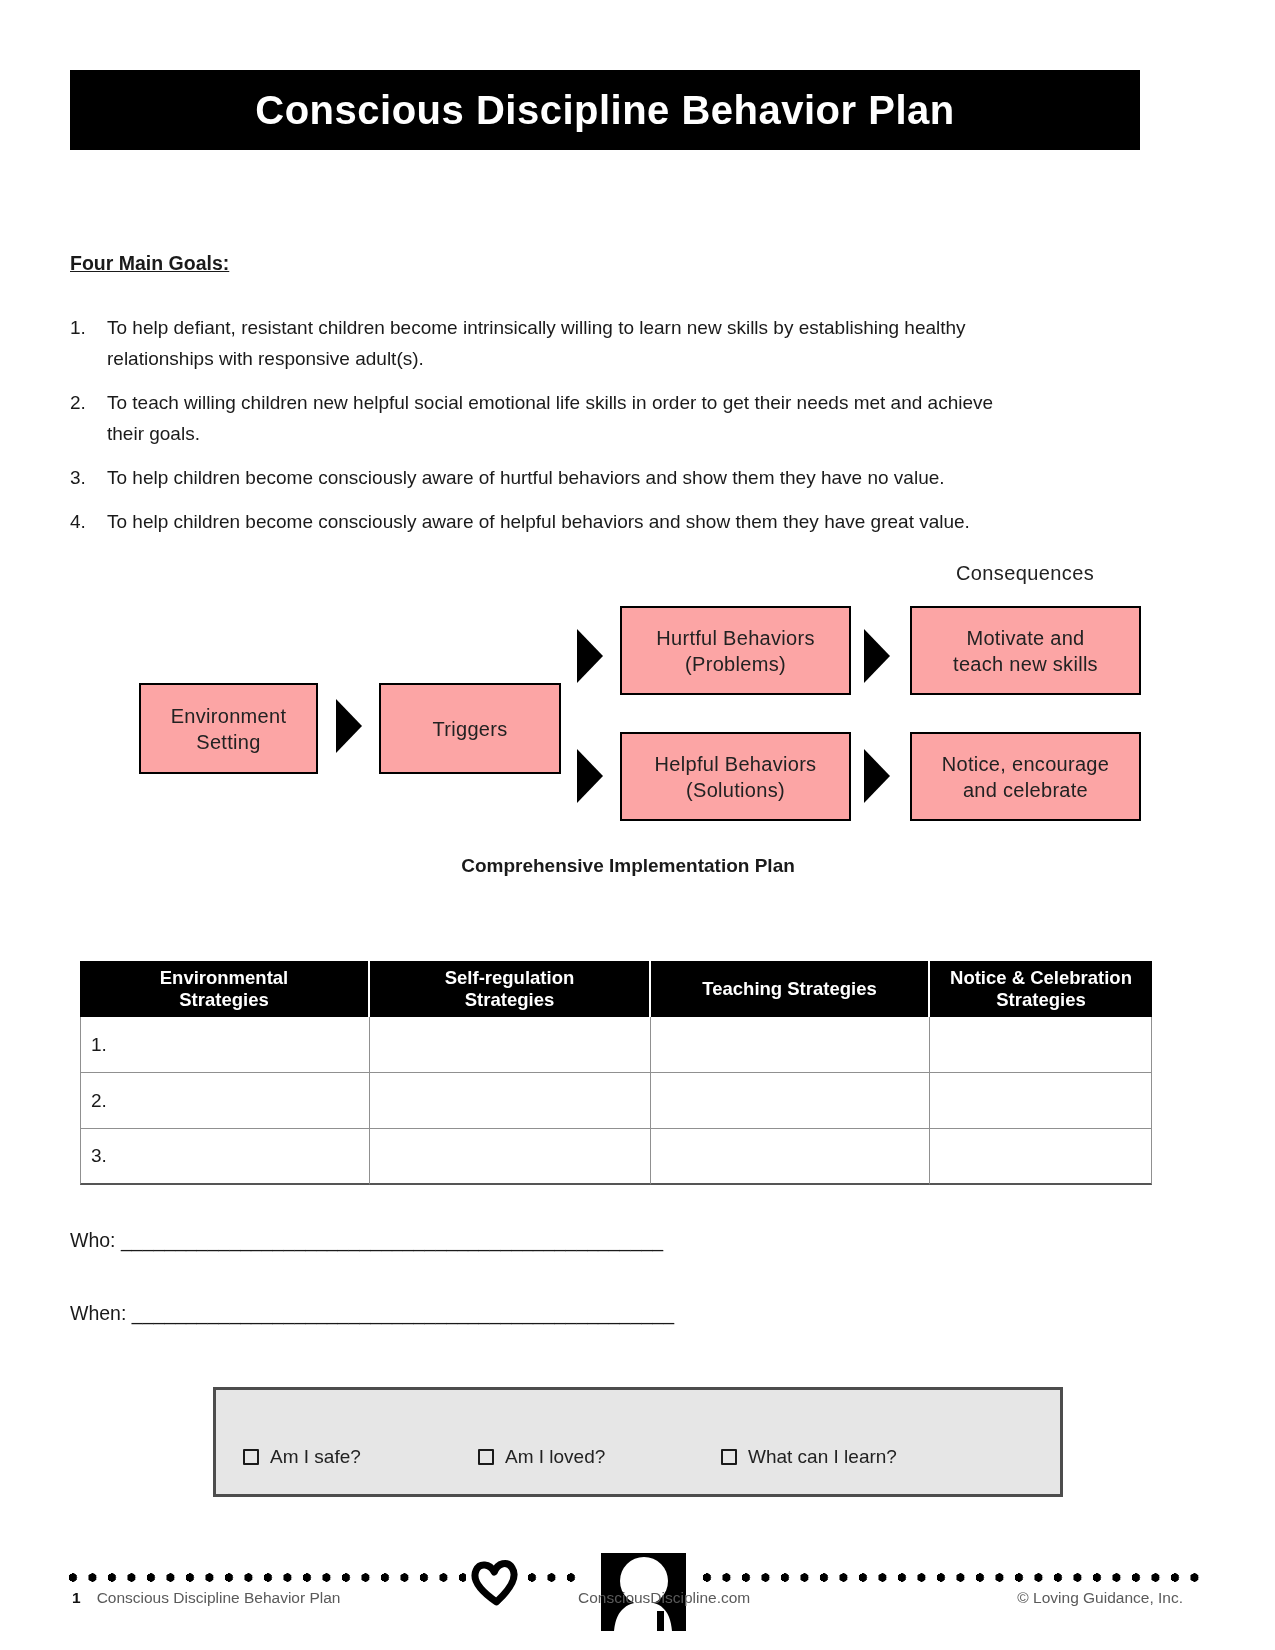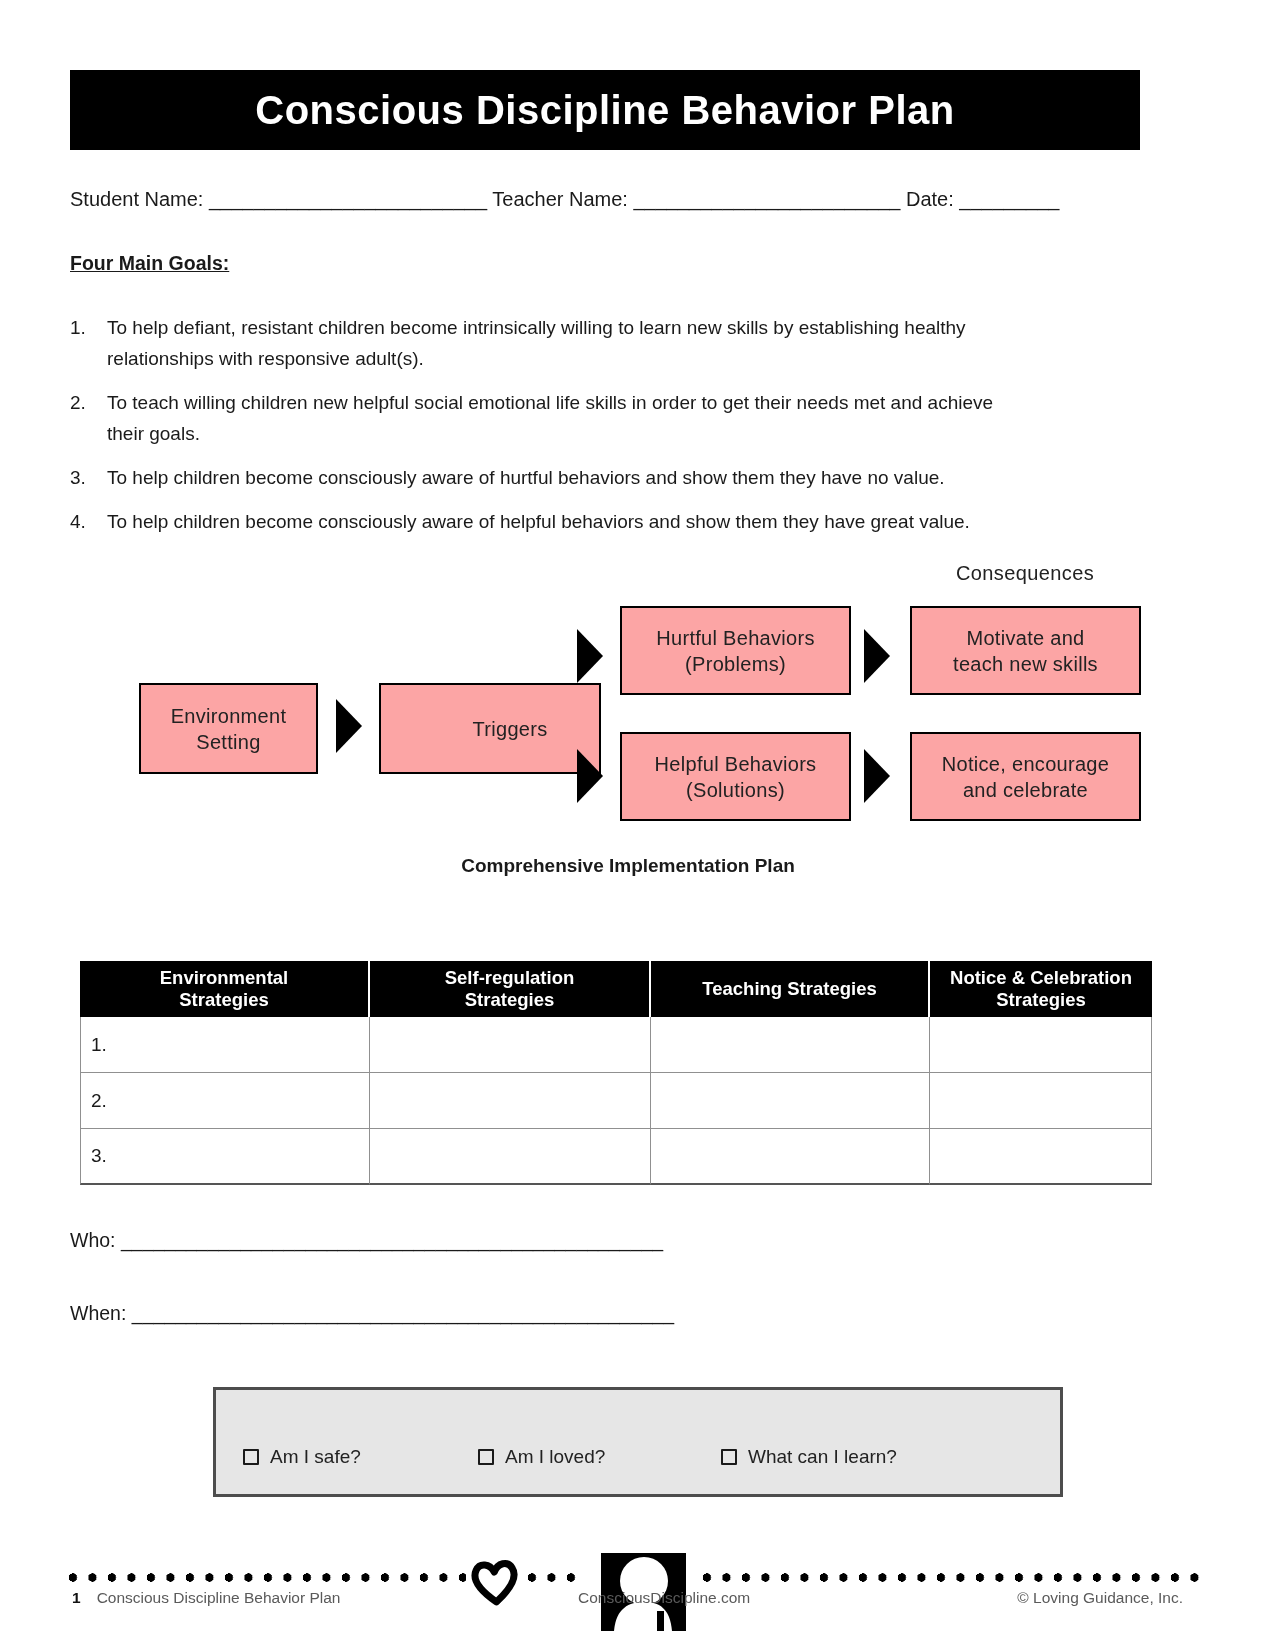--- a/index.html
+++ b/index.html
@@ -75,27 +75,20 @@
 </style>
 </head>
 <body>
 
 <div id="page">
 
   <div class="title-bar">
     <span>Conscious Discipline Behavior Plan</span>
   </div>
 
-  <div class="name-row"><span>Student Name:</span>
-    <span class="blank">_________________________</span>
-    <span>Teacher Name:</span>
-    <span class="blank">________________________</span>
-    <span>Date:</span>
-    <span class="blank">_________</span>
-  </div>
 
   <div class="goals-heading">Four Main Goals:</div>
   <div class="goals-list">
     <div class="goal-item">
       <span class="goal-num">1.</span>
       <span class="goal-text">To help defiant, resistant children become intrinsically willing to learn new skills by establishing healthy
 relationships with responsive adult(s).</span>
     </div>
     <div class="goal-item">
       <span class="goal-num">2.</span>
@@ -110,21 +103,21 @@
       <span class="goal-num">4.</span>
       <span class="goal-text">To help children become consciously aware of helpful behaviors and show them they have great value.</span>
     </div>
   </div>
 
   <div>
     <div class="consequences">Consequences</div>
 
     <div class="dbox" style="left:139px;top:683px;width:175px;height:87px;">Environment
 Setting</div>
-    <div class="dbox" style="left:379px;top:683px;width:178px;height:87px;padding-left:40px;">Triggers</div>
+    <div class="dbox" style="left:379px;top:683px;width:178px;height:87px;">Triggers</div>
     <div class="dbox" style="left:620px;top:606px;width:227px;height:85px;">Hurtful Behaviors
 (Problems)</div>
     <div class="dbox" style="left:620px;top:732px;width:227px;height:85px;">Helpful Behaviors
 (Solutions)</div>
     <div class="dbox" style="left:910px;top:606px;width:227px;height:85px;">Motivate and
 teach new skills</div>
     <div class="dbox" style="left:910px;top:732px;width:227px;height:85px;">Notice, encourage
 and celebrate</div>
 
     <div class="arr" style="left:336px;top:699px;"></div>

